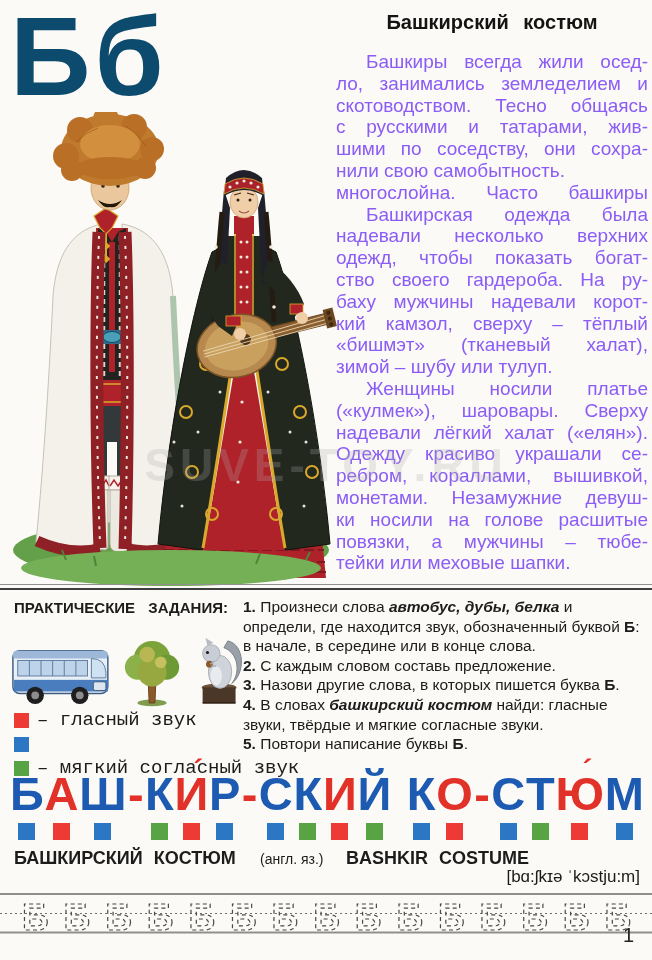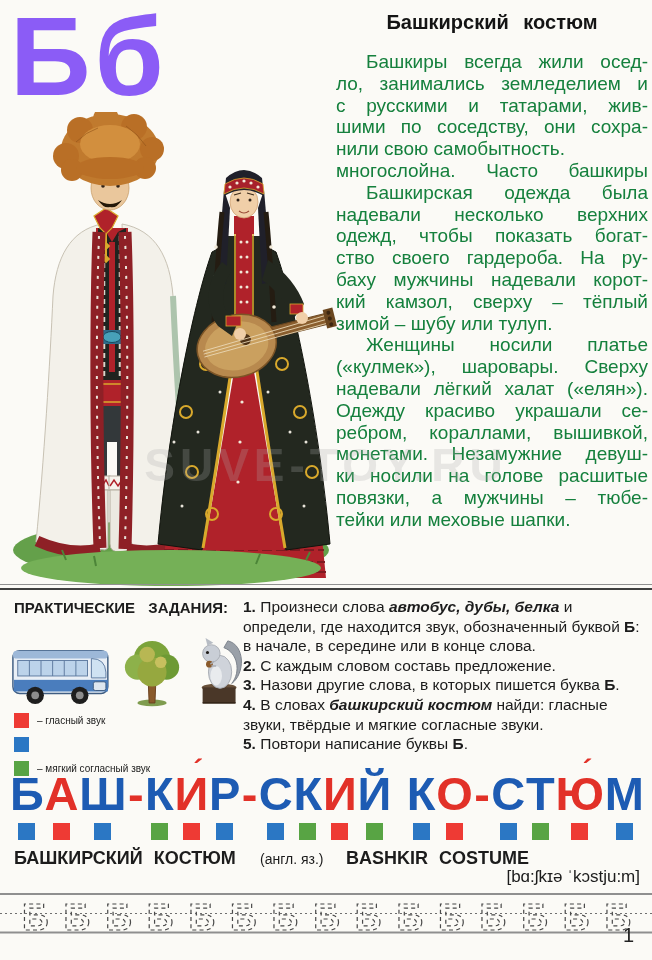--- a/index.html
+++ b/index.html
@@ -1,34 +1,34 @@
 <!DOCTYPE html>
 <html><head>
 <meta charset="utf-8">
 <style>
   html,body{margin:0;padding:0;background:#888;}
   .page{position:relative;width:652px;height:960px;background:#fbfaf6;overflow:hidden;
         font-family:"Liberation Sans",sans-serif;color:#1c1c1c;}
   .letter-pair{position:absolute;left:10px;top:0px;font-size:112px;font-weight:bold;
-        color:#8b5cf6;line-height:1.02;letter-spacing:4px;}
+        color:#0c4a6e;line-height:1.02;letter-spacing:4px;}
   .article-title{position:absolute;left:336px;top:11px;width:312px;text-align:center;
         font-size:20px;font-weight:bold;word-spacing:9px;color:#141414;}
-  .article{position:absolute;left:336px;top:51px;width:312px;font-size:19px;color:#15803d;}
+  .article{position:absolute;left:336px;top:51px;width:312px;font-size:19px;color:#8b5cf6;}
   .tline{height:21.8px;display:flex;justify-content:space-between;white-space:nowrap;}
   .tline.first{padding-left:30px;}
   .tline.last{display:block;}
   .illus{position:absolute;left:6px;top:112px;width:334px;height:478px;}
   .watermark{position:absolute;left:0;top:438px;width:100%;text-align:center;font-size:46px;
         font-weight:bold;letter-spacing:5px;color:rgba(170,170,170,0.25);pointer-events:none;}
   .divider{position:absolute;left:0;top:584px;width:652px;height:3px;
         border-top:1px solid #909090;border-bottom:2px solid #3f3f3f;}
   .tasks-title{position:absolute;left:14px;top:599px;font-size:15px;font-weight:bold;word-spacing:9px;}
   .images-row{position:absolute;left:10px;top:620px;width:235px;height:88px;
         display:flex;align-items:flex-end;gap:9px;}
-  .legend{position:absolute;left:14px;top:708px;font-size:10px;}
+  .legend{position:absolute;left:14px;top:708px;font-size:19px;font-family:Liberation Mono, monospace;}
   .legend-row{display:flex;align-items:center;height:24px;}
   .legend-sq{width:15px;height:15px;margin-right:8px;flex:0 0 auto;}
   .tasks-list{position:absolute;left:243px;top:597px;width:406px;font-size:15.5px;line-height:19.6px;}
   .tb{font-weight:bold;}
   .ti{font-style:italic;font-weight:bold;}
   .syllables{position:absolute;left:10px;top:770px;width:634px;display:flex;
         justify-content:space-between;align-items:flex-start;}
   .syl-col{display:flex;flex-direction:column;align-items:center;}
   .syl-letter{font-size:47px;font-weight:bold;line-height:48px;position:relative;}
   .syl-sq{width:17px;height:17px;margin-top:5px;}
@@ -59,20 +59,25 @@
         <span>жили</span>
         <span>осед-</span>
       </div>
       <div class="tline">
         <span>ло,</span>
         <span>занимались</span>
         <span>земледелием</span>
         <span>и</span>
       </div>
       <div class="tline">
+        <span>скотоводством.</span>
+        <span>Тесно</span>
+        <span>общаясь</span>
+      </div>
+      <div class="tline">
         <span>с</span>
         <span>русскими</span>
         <span>и</span>
         <span>татарами,</span>
         <span>жив-</span>
       </div>
       <div class="tline">
         <span>шими</span>
         <span>по</span>
         <span>соседству,</span>
@@ -113,20 +118,25 @@
         <span>мужчины</span>
         <span>надевали</span>
         <span>корот-</span>
       </div>
       <div class="tline">
         <span>кий</span>
         <span>камзол,</span>
         <span>сверху</span>
         <span>–</span>
         <span>тёплый</span>
+      </div>
+      <div class="tline">
+        <span>«бишмэт»</span>
+        <span>(тканевый</span>
+        <span>халат),</span>
       </div>
       <div class="tline last">зимой – шубу или тулуп.</div>
       <div class="tline first">
         <span>Женщины</span>
         <span>носили</span>
         <span>платье</span>
       </div>
       <div class="tline">
         <span>(«кулмек»),</span>
         <span>шаровары.</span>

